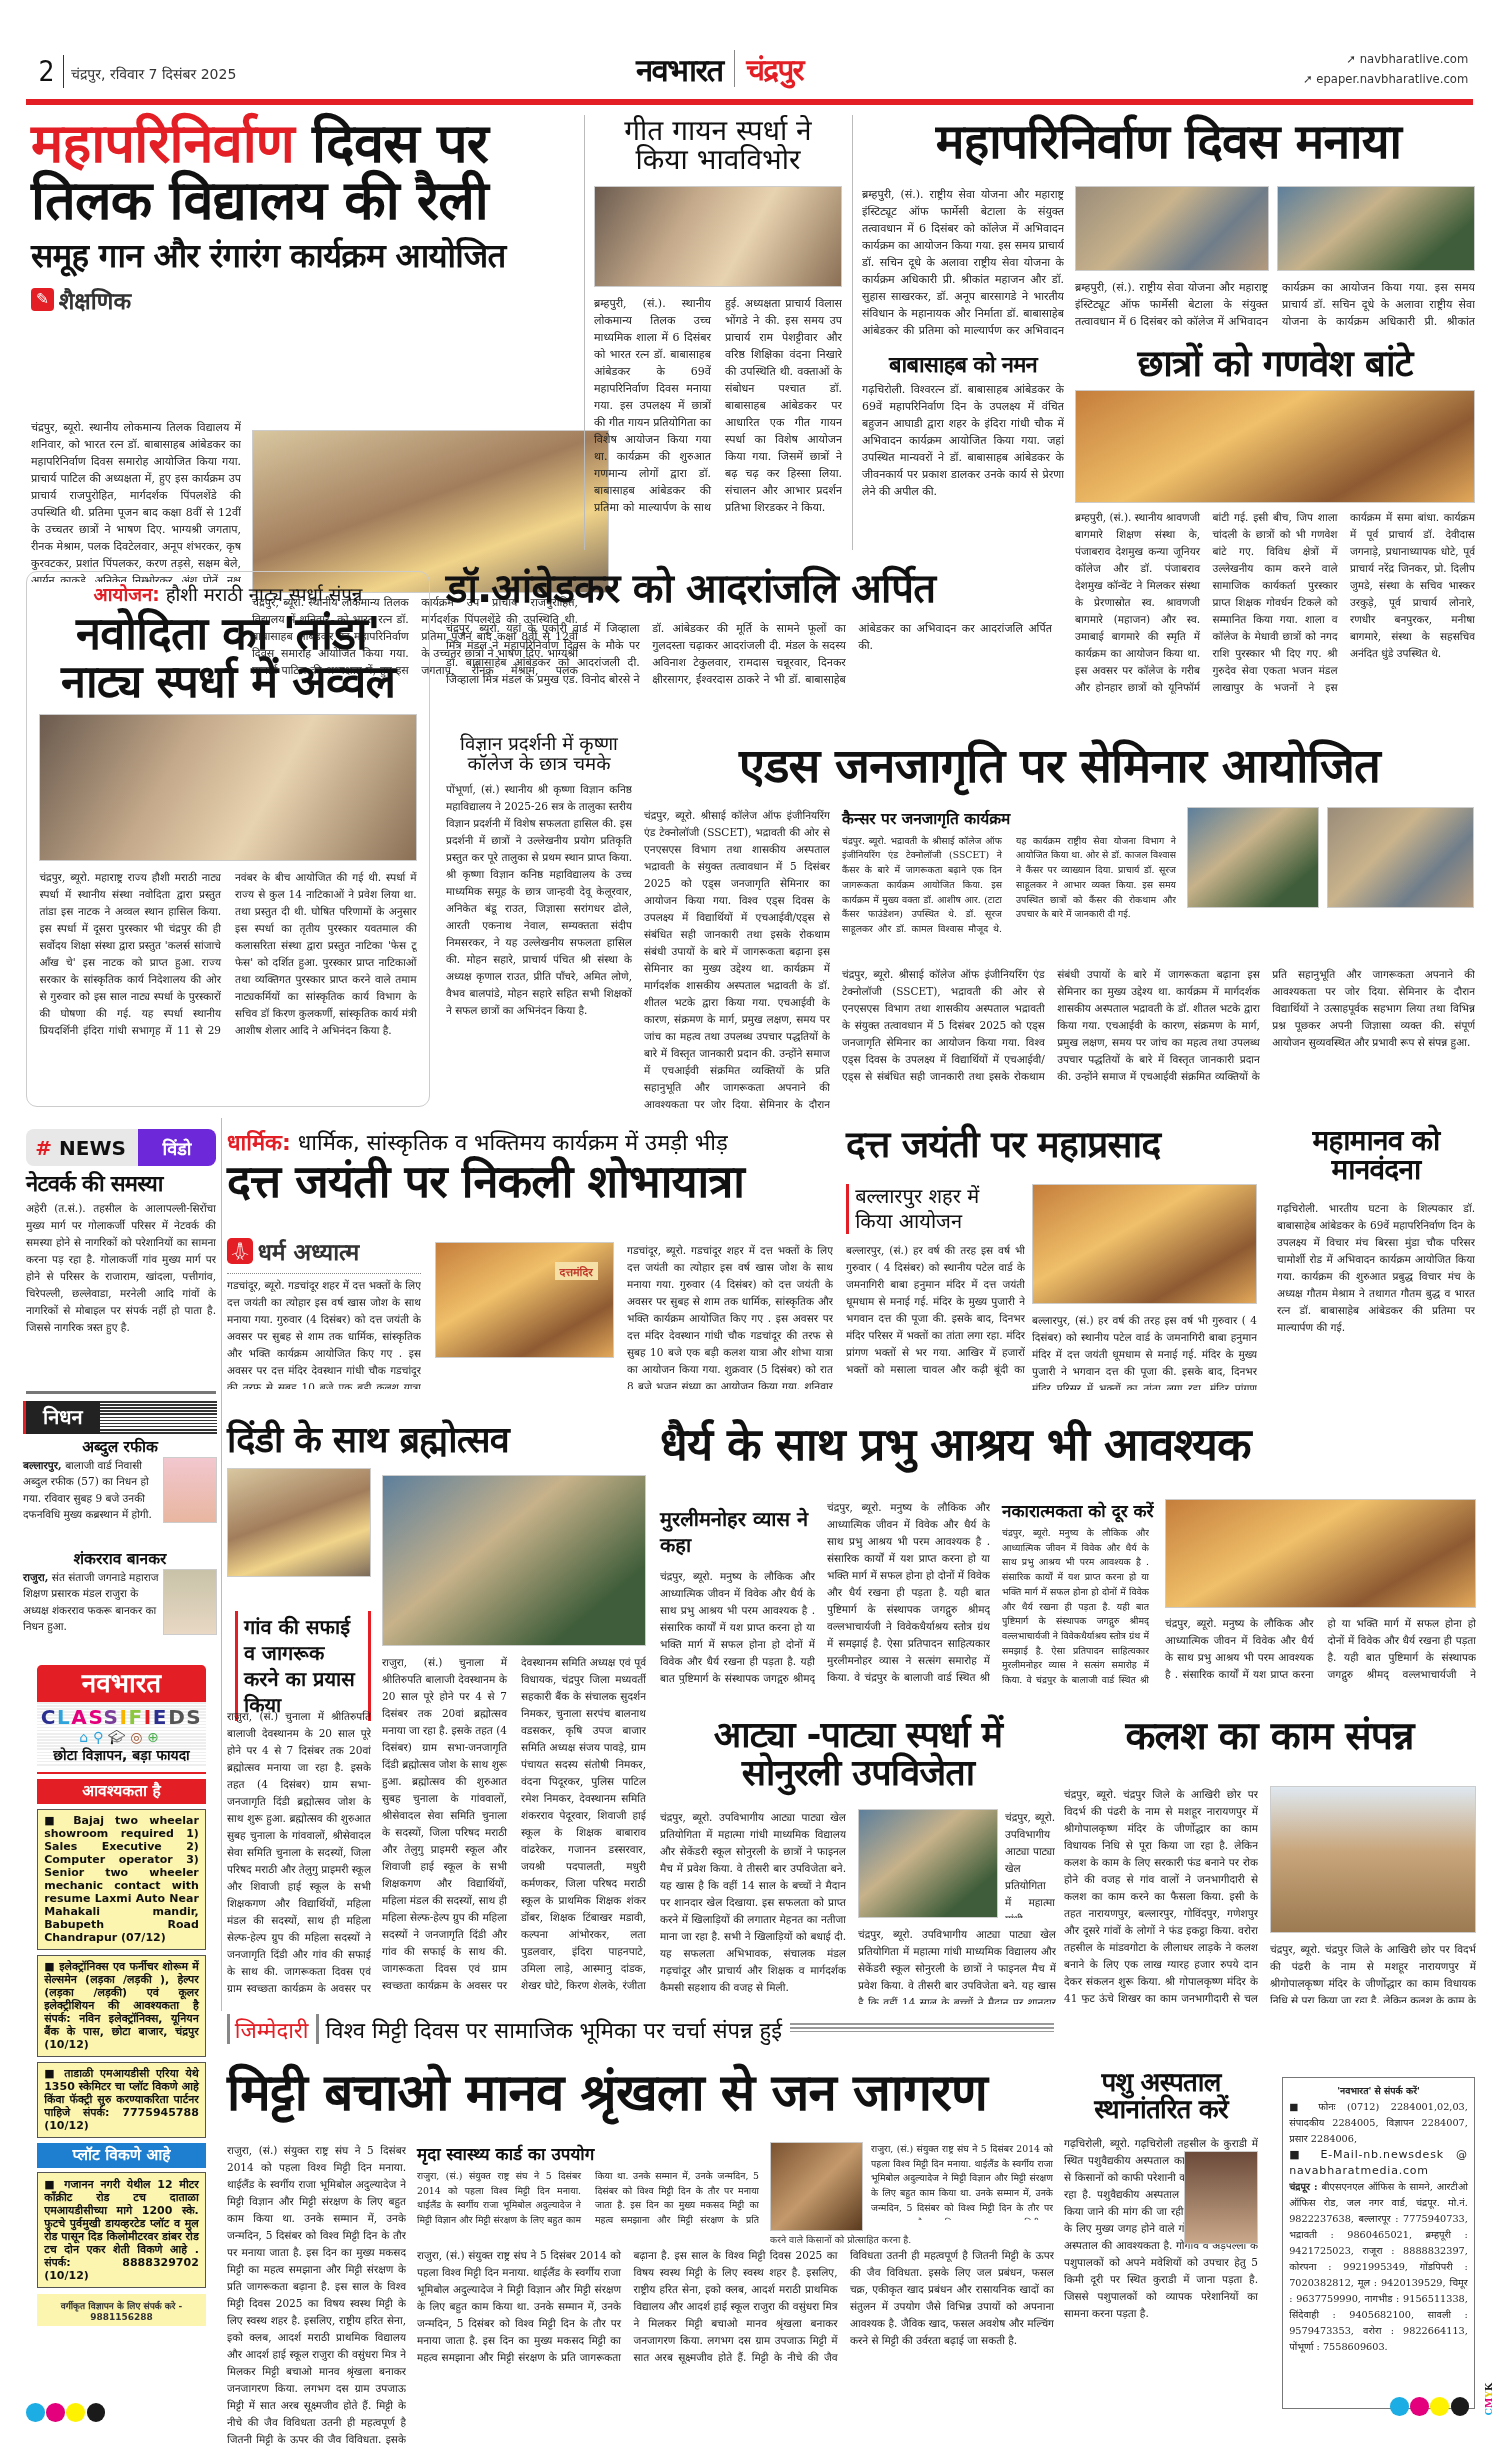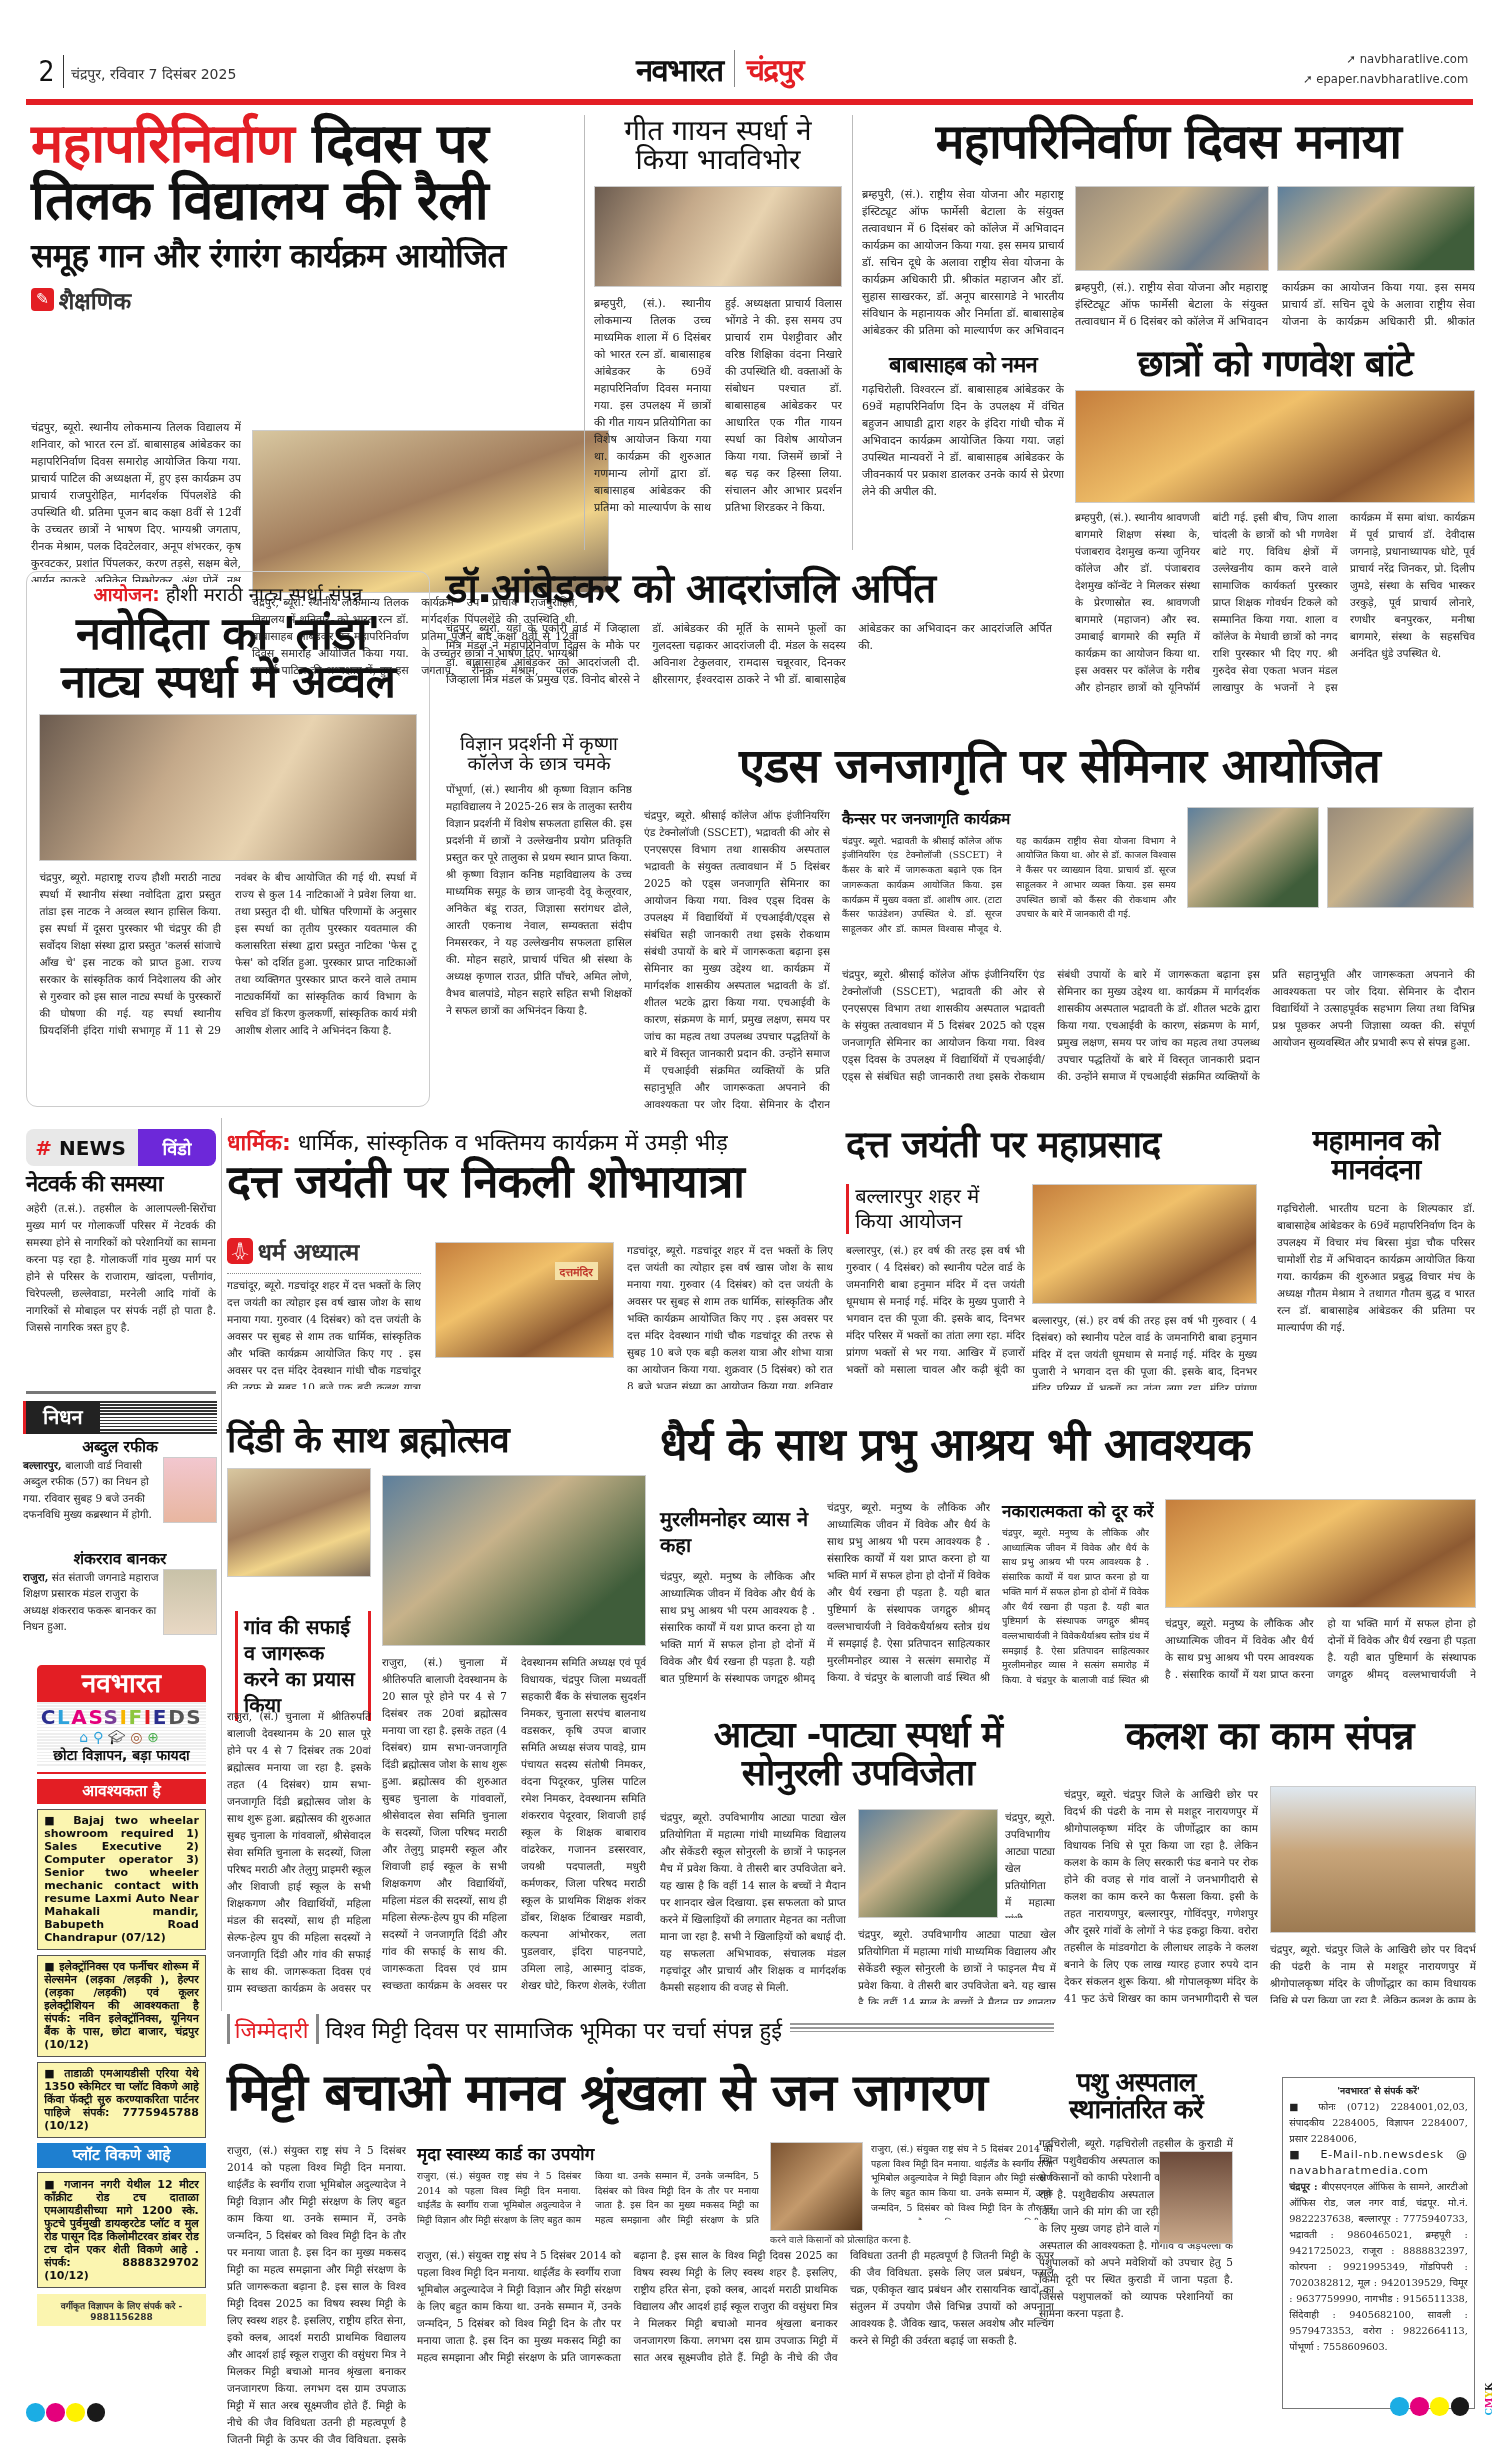--- a/index.html
+++ b/index.html
@@ -237,21 +237,21 @@
   <div class="hl" style="font-size:51px;margin-top:22px">मिट्टी बचाओ मानव श्रृंखला से जन जागरण</div>
   <div class="body" style="position:absolute;left:0;top:128px;width:179px;height:307px;overflow:hidden;font-size:10.5px;line-height:17px">राजुरा, (सं.) संयुक्त राष्ट्र संघ ने 5 दिसंबर 2014 को पहला विश्व मिट्टी दिन मनाया. थाईलैंड के स्वर्गीय राजा भूमिबोल अदुल्यादेज ने मिट्टी विज्ञान और मिट्टी संरक्षण के लिए बहुत काम किया था. उनके सम्मान में, उनके जन्मदिन, 5 दिसंबर को विश्व मिट्टी दिन के तौर पर मनाया जाता है. इस दिन का मुख्य मकसद मिट्टी का महत्व समझाना और मिट्टी संरक्षण के प्रति जागरूकता बढ़ाना है. इस साल के विश्व मिट्टी दिवस 2025 का विषय स्वस्थ मिट्टी के लिए स्वस्थ शहर है. इसलिए, राष्ट्रीय हरित सेना, इको क्लब, आदर्श मराठी प्राथमिक विद्यालय और आदर्श हाई स्कूल राजुरा की वसुंधरा मित्र ने मिलकर मिट्टी बचाओ मानव श्रृंखला बनाकर जनजागरण किया. लगभग दस ग्राम उपजाऊ मिट्टी में सात अरब सूक्ष्मजीव होते हैं. मिट्टी के नीचे की जैव विविधता उतनी ही महत्वपूर्ण है जितनी मिट्टी के ऊपर की जैव विविधता. इसके लिए जल प्रबंधन, फसल चक्र, एकीकृत खाद प्रबंधन और रासायनिक खादों का संतुलन में उपयोग जैसे विभिन्न उपायों को अपनाना आवश्यक है. जैविक खाद, फसल अवशेष और मल्चिंग करने से मिट्टी की उर्वरता बढ़ाई जा सकती है.</div>
   <div style="position:absolute;left:190px;top:128px;font-size:17px;font-weight:bold">मृदा स्वास्थ्य कार्ड का उपयोग</div>
   <div class="body cols2" style="position:absolute;left:190px;top:155px;width:342px;height:62px;overflow:hidden;font-size:9.3px;line-height:14.7px">राजुरा, (सं.) संयुक्त राष्ट्र संघ ने 5 दिसंबर 2014 को पहला विश्व मिट्टी दिन मनाया. थाईलैंड के स्वर्गीय राजा भूमिबोल अदुल्यादेज ने मिट्टी विज्ञान और मिट्टी संरक्षण के लिए बहुत काम किया था. उनके सम्मान में, उनके जन्मदिन, 5 दिसंबर को विश्व मिट्टी दिन के तौर पर मनाया जाता है. इस दिन का मुख्य मकसद मिट्टी का महत्व समझाना और मिट्टी संरक्षण के प्रति जागरूकता बढ़ाना है. इस साल के विश्व मिट्टी दिवस 2025 का विषय स्वस्थ मिट्टी के लिए स्वस्थ शहर है. इसलिए, राष्ट्रीय हरित सेना, इको क्लब, आदर्श मराठी प्राथमिक विद्यालय और आदर्श हाई स्कूल राजुरा की वसुंधरा मित्र ने मिलकर मिट्टी बचाओ मानव श्रृंखला बनाकर जनजागरण किया. लगभग दस ग्राम उपजाऊ मिट्टी में सात अरब सूक्ष्मजीव होते हैं. मिट्टी के नीचे की जैव विविधता उतनी ही महत्वपूर्ण है जितनी मिट्टी के ऊपर की जैव विविधता. इसके लिए जल प्रबंधन, फसल चक्र, एकीकृत खाद प्रबंधन और रासायनिक खादों का संतुलन में उपयोग जैसे विभिन्न उपायों को अपनाना आवश्यक है. जैविक खाद, फसल अवशेष और मल्चिंग करने से मिट्टी की उर्वरता बढ़ाई जा सकती है.</div>
   <div class="photo b" style="position:absolute;left:543px;top:128px;width:93px;height:89px;background:linear-gradient(135deg,#7a5230,#c49a6c,#5a3a1e)"></div>
   <div class="body" style="position:absolute;left:644px;top:128px;width:182px;height:78px;overflow:hidden;font-size:9.3px;line-height:14.7px">राजुरा, (सं.) संयुक्त राष्ट्र संघ ने 5 दिसंबर 2014 को पहला विश्व मिट्टी दिन मनाया. थाईलैंड के स्वर्गीय राजा भूमिबोल अदुल्यादेज ने मिट्टी विज्ञान और मिट्टी संरक्षण के लिए बहुत काम किया था. उनके सम्मान में, उनके जन्मदिन, 5 दिसंबर को विश्व मिट्टी दिन के तौर पर मनाया जाता है. इस दिन का मुख्य मकसद मिट्टी का महत्व समझाना और मिट्टी संरक्षण के प्रति जागरूकता बढ़ाना है. इस साल के विश्व मिट्टी दिवस 2025 का विषय स्वस्थ मिट्टी के लिए स्वस्थ शहर है. इसलिए, राष्ट्रीय हरित सेना, इको क्लब, आदर्श मराठी प्राथमिक विद्यालय और आदर्श हाई स्कूल राजुरा की वसुंधरा मित्र ने मिलकर मिट्टी बचाओ मानव श्रृंखला बनाकर जनजागरण किया. लगभग दस ग्राम उपजाऊ मिट्टी में सात अरब सूक्ष्मजीव होते हैं. मिट्टी के नीचे की जैव विविधता उतनी ही महत्वपूर्ण है जितनी मिट्टी के ऊपर की जैव विविधता. इसके लिए जल प्रबंधन, फसल चक्र, एकीकृत खाद प्रबंधन और रासायनिक खादों का संतुलन में उपयोग जैसे विभिन्न उपायों को अपनाना आवश्यक है. जैविक खाद, फसल अवशेष और मल्चिंग करने से मिट्टी की उर्वरता बढ़ाई जा सकती है.</div>
   <div style="position:absolute;left:543px;top:219px;font-size:9.3px;color:#333">करने वाले किसानों को प्रोत्साहित करना है.</div>
   <div class="body cols3" style="position:absolute;left:190px;top:233px;width:637px;height:202px;overflow:hidden;font-size:10.5px;line-height:17px">राजुरा, (सं.) संयुक्त राष्ट्र संघ ने 5 दिसंबर 2014 को पहला विश्व मिट्टी दिन मनाया. थाईलैंड के स्वर्गीय राजा भूमिबोल अदुल्यादेज ने मिट्टी विज्ञान और मिट्टी संरक्षण के लिए बहुत काम किया था. उनके सम्मान में, उनके जन्मदिन, 5 दिसंबर को विश्व मिट्टी दिन के तौर पर मनाया जाता है. इस दिन का मुख्य मकसद मिट्टी का महत्व समझाना और मिट्टी संरक्षण के प्रति जागरूकता बढ़ाना है. इस साल के विश्व मिट्टी दिवस 2025 का विषय स्वस्थ मिट्टी के लिए स्वस्थ शहर है. इसलिए, राष्ट्रीय हरित सेना, इको क्लब, आदर्श मराठी प्राथमिक विद्यालय और आदर्श हाई स्कूल राजुरा की वसुंधरा मित्र ने मिलकर मिट्टी बचाओ मानव श्रृंखला बनाकर जनजागरण किया. लगभग दस ग्राम उपजाऊ मिट्टी में सात अरब सूक्ष्मजीव होते हैं. मिट्टी के नीचे की जैव विविधता उतनी ही महत्वपूर्ण है जितनी मिट्टी के ऊपर की जैव विविधता. इसके लिए जल प्रबंधन, फसल चक्र, एकीकृत खाद प्रबंधन और रासायनिक खादों का संतुलन में उपयोग जैसे विभिन्न उपायों को अपनाना आवश्यक है. जैविक खाद, फसल अवशेष और मल्चिंग करने से मिट्टी की उर्वरता बढ़ाई जा सकती है.</div>
 </div>
 
-<div class="abs" style="left:1039px;top:2069px;width:194px;height:373px">
+<div class="abs" style="left:1064px;top:2069px;width:194px;height:373px">
   <div class="hl" style="font-size:26px;text-align:center">पशु अस्पताल स्थानांतरित करें</div>
   <div class="photo" style="position:absolute;right:0;top:82px;width:74px;height:93px;background:linear-gradient(#6b4a3a,#c9a88a)"></div>
   <div class="body" style="margin-top:11px;height:295px;overflow:hidden;font-size:10.5px;line-height:17px;shape-outside:inset(0 0 0 0)">गढ़चिरोली, ब्यूरो. गढ़चिरोली तहसील के कुराडी में स्थित पशुवैद्यकीय अस्पताल का गांव से बाहर होने से किसानों को काफी परेशानी का सामना करना पड़ रहा है. पशुवैद्यकीय अस्पताल गांव में स्थानांतरित किया जाने की मांग की जा रही है. परिसर के गांवों के लिए मुख्य जगह होने वाले गोगांव में पशुवैद्यकीय अस्पताल की आवश्यकता है. गोगांव व अड़पल्ली के पशुपालकों को अपने मवेशियों को उपचार हेतु 5 किमी दूरी पर स्थित कुराडी में जाना पड़ता है. जिससे पशुपालकों को व्यापक परेशानियों का सामना करना पड़ता है.</div>
 </div>
 
 <div class="abs" style="left:1282px;top:2077px;width:193px;height:332px;border:1.2px solid #777;padding:4.7px 6.2px;font-family:'DejaVu Serif',serif;font-size:9.7px;line-height:16px;color:#222;text-align:justify;overflow:hidden">
   <div style="text-align:center;font-weight:bold;font-size:9.3px">'नवभारत' से संपर्क करें'</div>
   <div><span>■ </span><span>फोनः (0712) 2284001,02,03, संपादकीय 2284005, विज्ञापन 2284007, प्रसार 2284006,</span></div>
   <div style="font-family:'DejaVu Sans',sans-serif;font-size:11px;letter-spacing:0.8px"><span>■ </span><span>E-Mail-nb.newsdesk @ navabharatmedia.com</span></div>
   <div><b>चंद्रपूर :</b> <span>बीएसएनएल ऑफिस के सामने, आरटीओ ऑफिस रोड, जल नगर वार्ड, चंद्रपूर. मो.नं. 9822237638, बल्लारपूर : 7775940733, भद्रावती : 9860465021, ब्रम्हपूरी : 9421725023, राजूरा : 8888832397, कोरपना : 9921995349, गोंडपिपरी : 7020382812, मूल : 9420139529, चिमूर : 9637759990, नागभीड : 9156511338, सिंदेवाही : 9405682100, सावली : 9579473353, वरोरा : 9822664113, पोंभूर्णा : 7558609603.</span></div>

